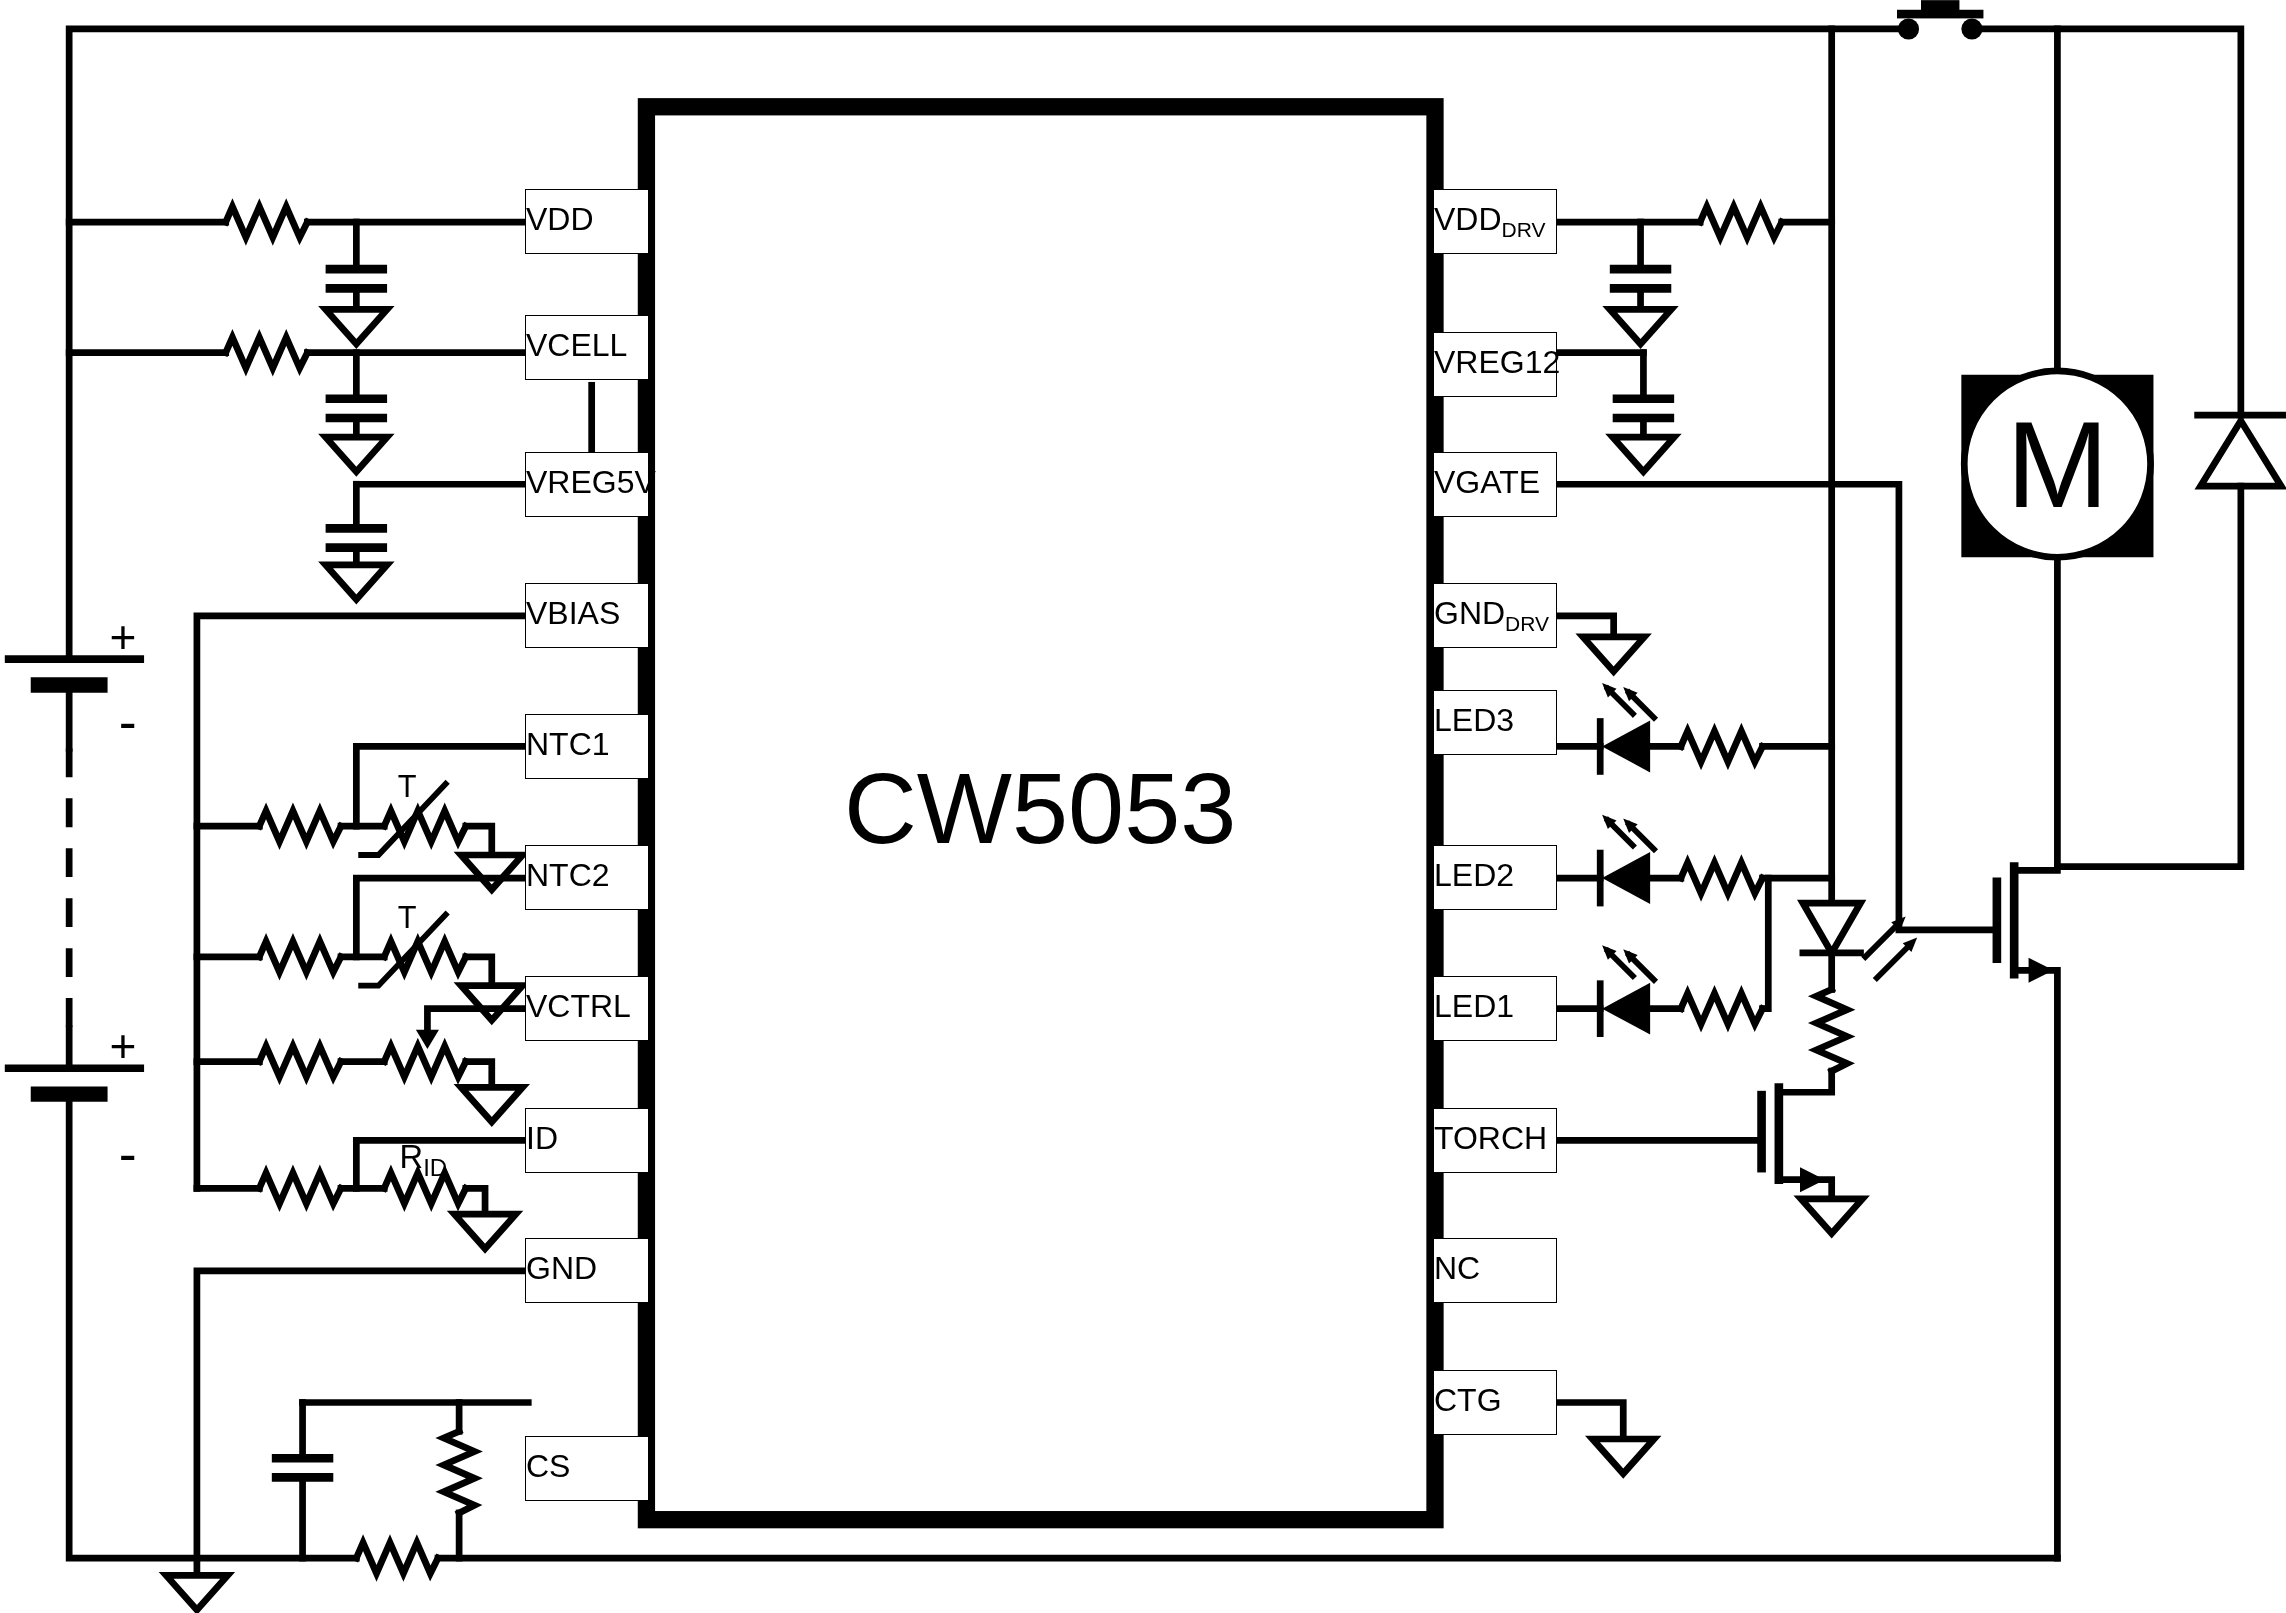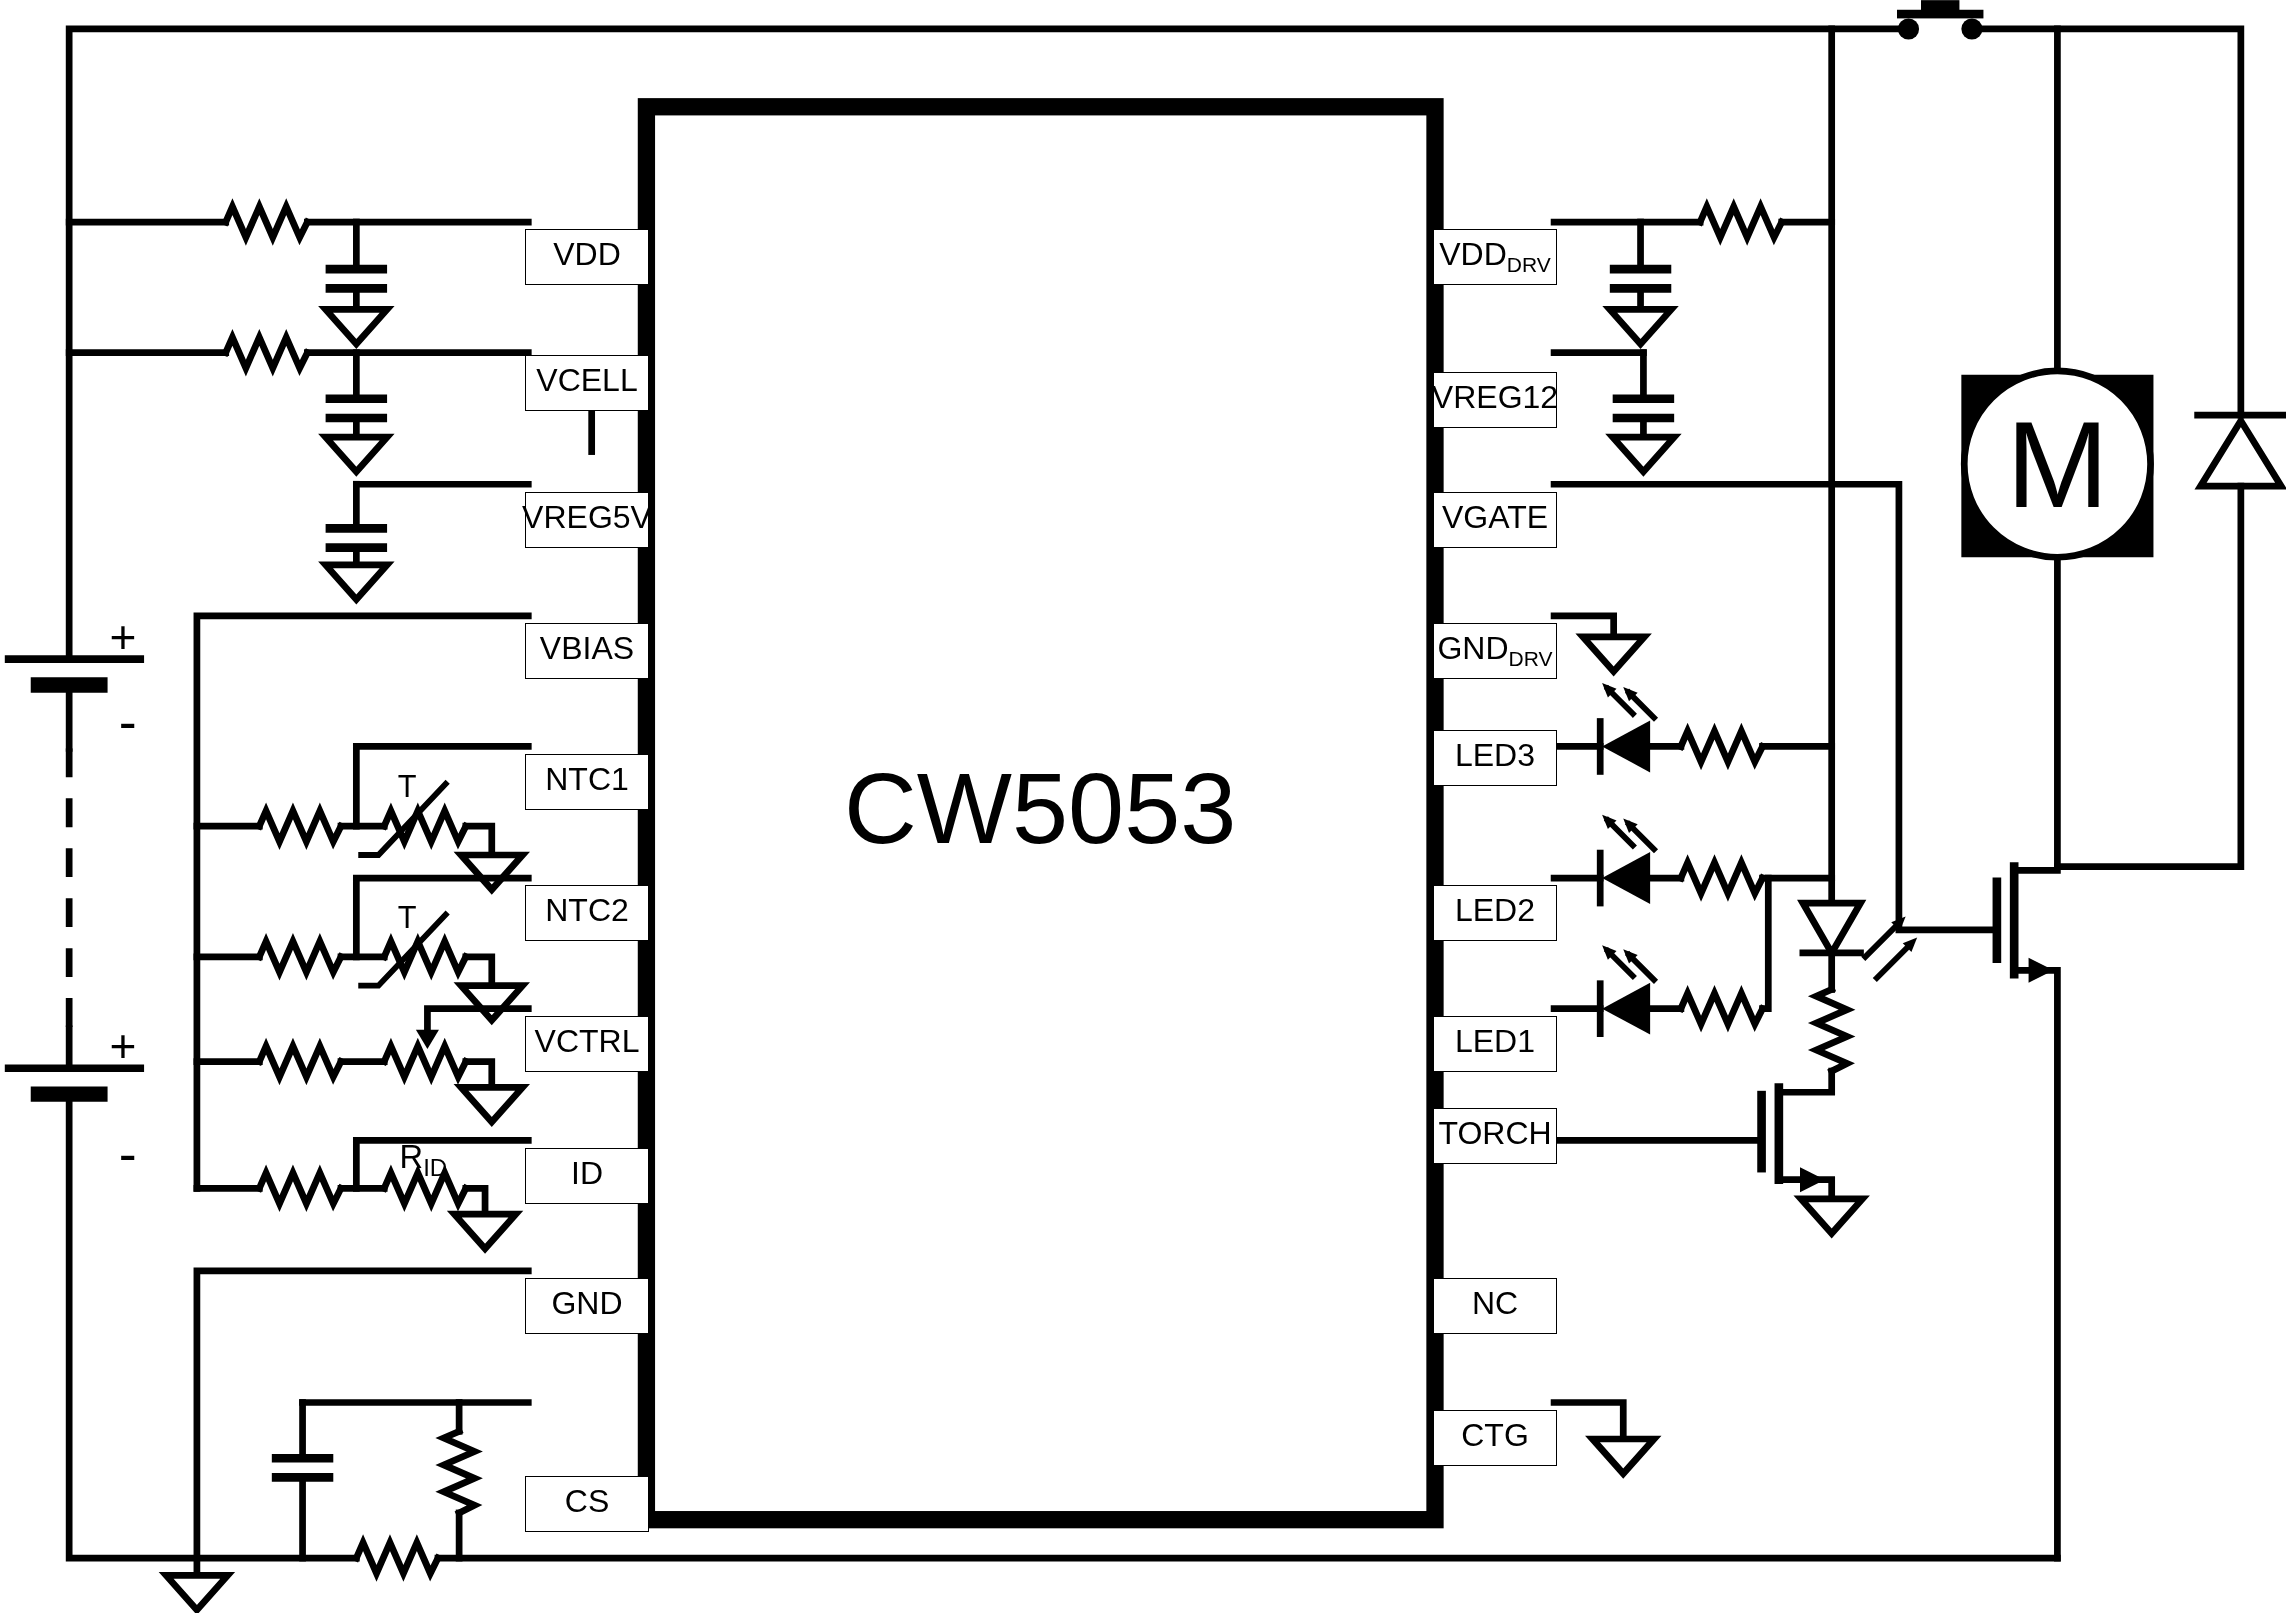--- a/index.html
+++ b/index.html
@@ -12,24 +12,24 @@
   .w9 {stroke:var(--ink);stroke-width:9;fill:none;stroke-linecap:square;}
   .thin{stroke:var(--ink);stroke-width:6;fill:none;stroke-linecap:square;}
   .dash{stroke:var(--ink);stroke-width:7;fill:none;stroke-dasharray:30 22;}
   .sym {fill:var(--paper);stroke:var(--ink);stroke-width:7;stroke-linejoin:miter;}
   .blk {fill:var(--ink);stroke:none;}
   .plate{stroke:var(--ink);stroke-width:9;fill:none;stroke-linecap:butt;}
   .bigplate{stroke:var(--ink);stroke-width:8;fill:none;stroke-linecap:butt;}
   .shortplate{stroke:var(--ink);stroke-width:16;fill:none;stroke-linecap:butt;}
   .chipbody{fill:var(--paper);stroke:var(--ink);stroke-width:18;}
   text{fill:var(--ink);}
-  .pin-box{position:absolute;width:124px;height:56px;box-sizing:border-box;
+  .pin-box{position:absolute;width:124px;height:65px;box-sizing:border-box;
            border:1.9px solid var(--ink);background:var(--paper);
-           display:flex;align-items:center;justify-content:center;
-           font-size:32px;color:var(--ink);z-index:5;margin-top:40px;}
+           display:flex;align-items:center;justify-content:flex-start;
+           font-size:32px;color:var(--ink);z-index:5;}
   .pin-box .lbl{white-space:nowrap;}
   .pin-box sub{font-size:21px;}
   .pl{left:525px;} .pr{left:1433px;}
 </style>
 </head>
 <body>
 
 <div id="stage">
 
 <svg id="cir" width="2286" height="1613" viewBox="0 0 2380 1679">
@@ -322,21 +322,21 @@
     </div>
 <div class="pin-box pr" style="top:690px">
       <span class="lbl"><span>LED3</span><sub></sub></span>
     </div>
 <div class="pin-box pr" style="top:845px">
       <span class="lbl"><span>LED2</span><sub></sub></span>
     </div>
 <div class="pin-box pr" style="top:976px">
       <span class="lbl"><span>LED1</span><sub></sub></span>
     </div>
-<div class="pin-box pr" style="top:1068px">
+<div class="pin-box pr" style="top:1108px">
       <span class="lbl"><span>TORCH</span><sub></sub></span>
     </div>
 <div class="pin-box pr" style="top:1238px">
       <span class="lbl"><span>NC</span><sub></sub></span>
     </div>
 <div class="pin-box pr" style="top:1370px">
       <span class="lbl"><span>CTG</span><sub></sub></span>
     </div>
 
 </div>

